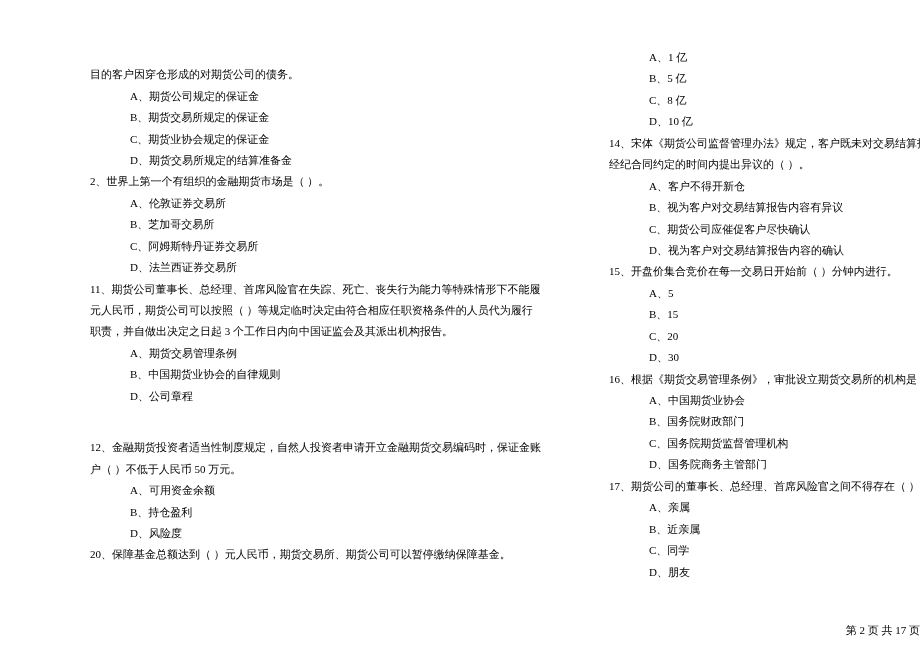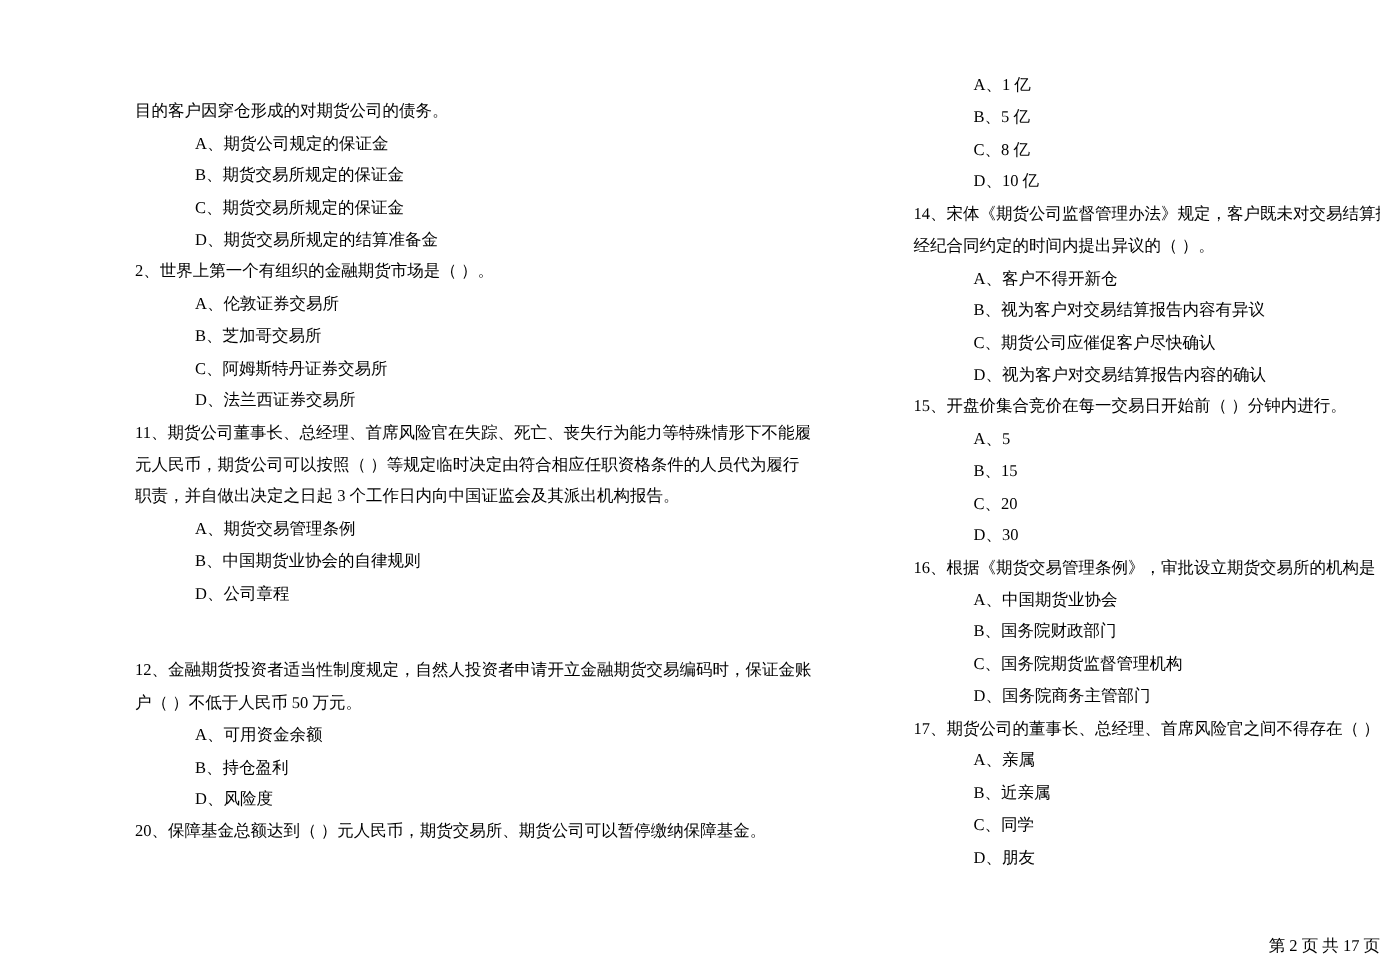--- a/index.html
+++ b/index.html
@@ -53,21 +53,21 @@
   </style>
 </head>
 <body>
 
 <div class="columns">
 
   <div class="col">
     <div class="line q-cont">目的客户因穿仓形成的对期货公司的债务。</div>
     <div class="line option">A、期货公司规定的保证金</div>
     <div class="line option">B、期货交易所规定的保证金</div>
-    <div class="line option">C、期货交易所规定的保证金</div>
+    <div class="line option">C、期货业协会规定的保证金</div>
     <div class="line option">D、期货交易所规定的结算准备金</div>
 
     <div class="line q-start">2、世界上第一个有组织的金融期货市场是（    ）。</div>
     <div class="line option">A、伦敦证券交易所</div>
     <div class="line option">B、芝加哥交易所</div>
     <div class="line option">C、阿姆斯特丹证券交易所</div>
     <div class="line option">D、法兰西证券交易所</div>
 
     <div class="line q-start">11、期货公司董事长、总经理、首席风险官在失踪、死亡、丧失行为能力等特殊情形下不能履</div>
     <div class="line q-cont">元人民币，期货公司可以按照（   ）等规定临时决定由符合相应任职资格条件的人员代为履行</div>

